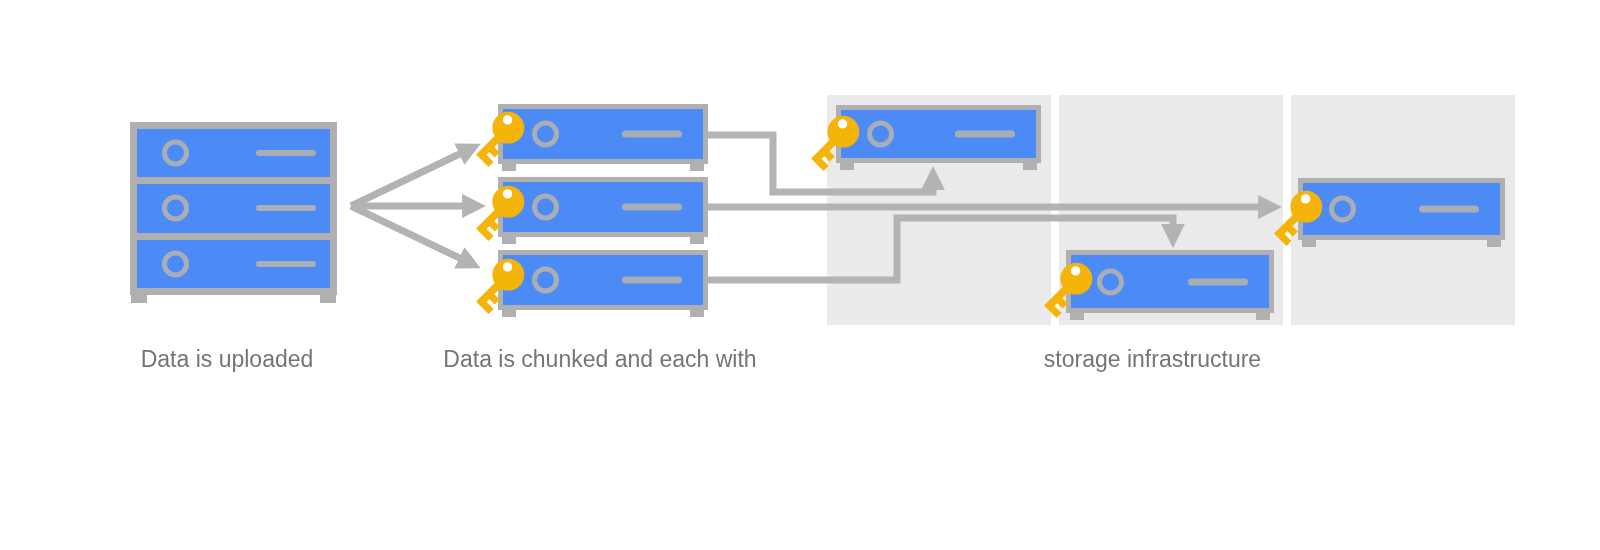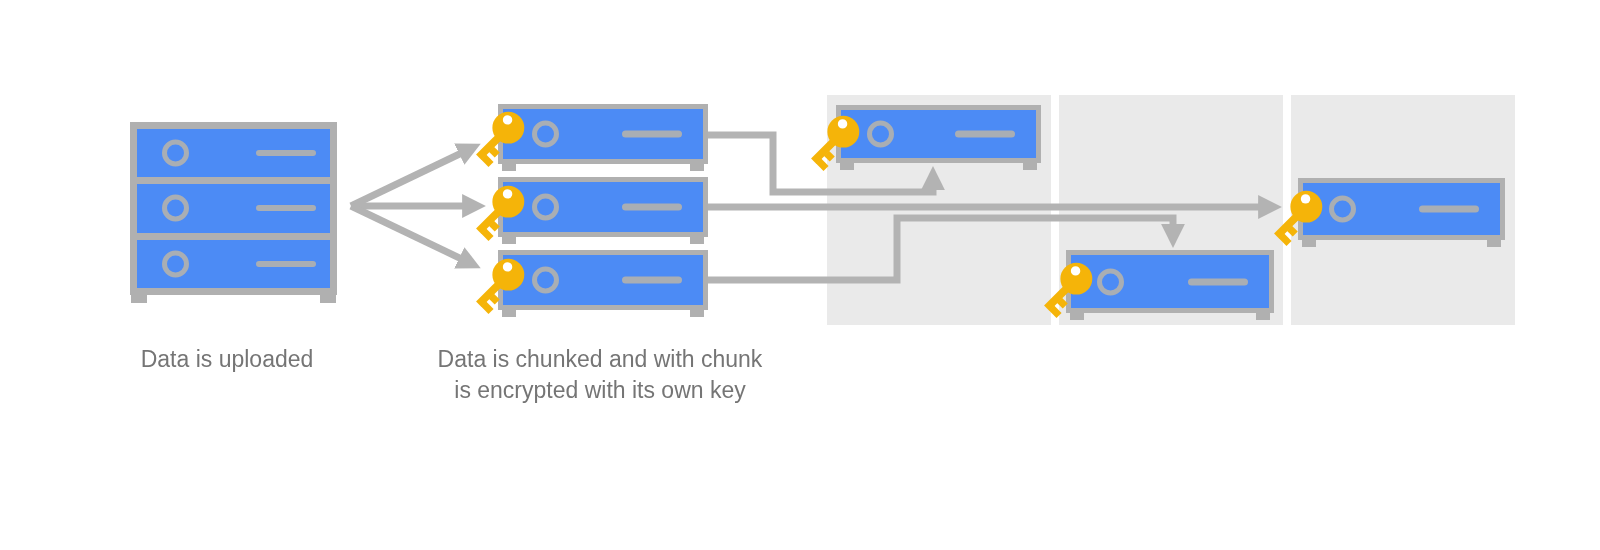--- a/index.html
+++ b/index.html
@@ -170,19 +170,19 @@
       <use href="#key-sym"></use>
     </svg>
   <svg class="key key-b3">
       <use href="#key-sym"></use>
     </svg>
 
   <div class="caption cap1">
     <div>Data is uploaded</div>
   </div>
   <div class="caption cap2">
-    <div>Data is chunked and with chunk</div>
-    <div>is encrypted with its own key</div>
+    <div>Data is chunked and each with</div>
   </div>
   <div class="caption cap3">
+    <div>storage infrastructure</div>
   </div>
 
 </div>
 
 </body></html>

